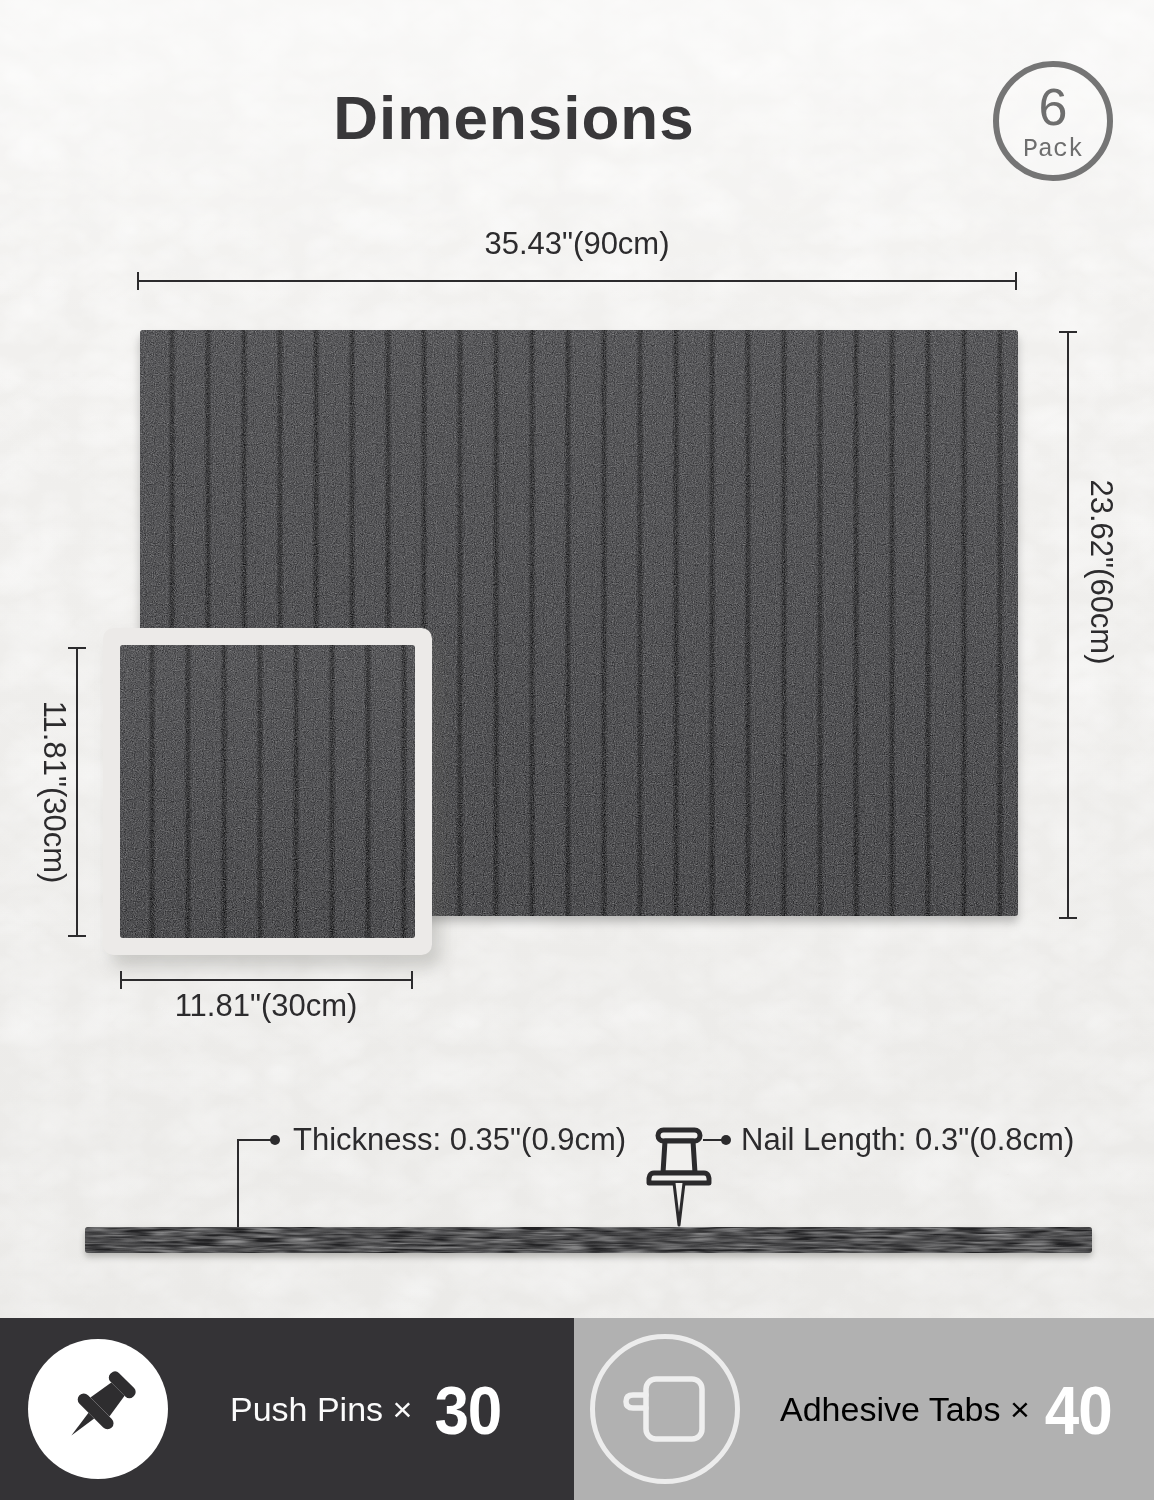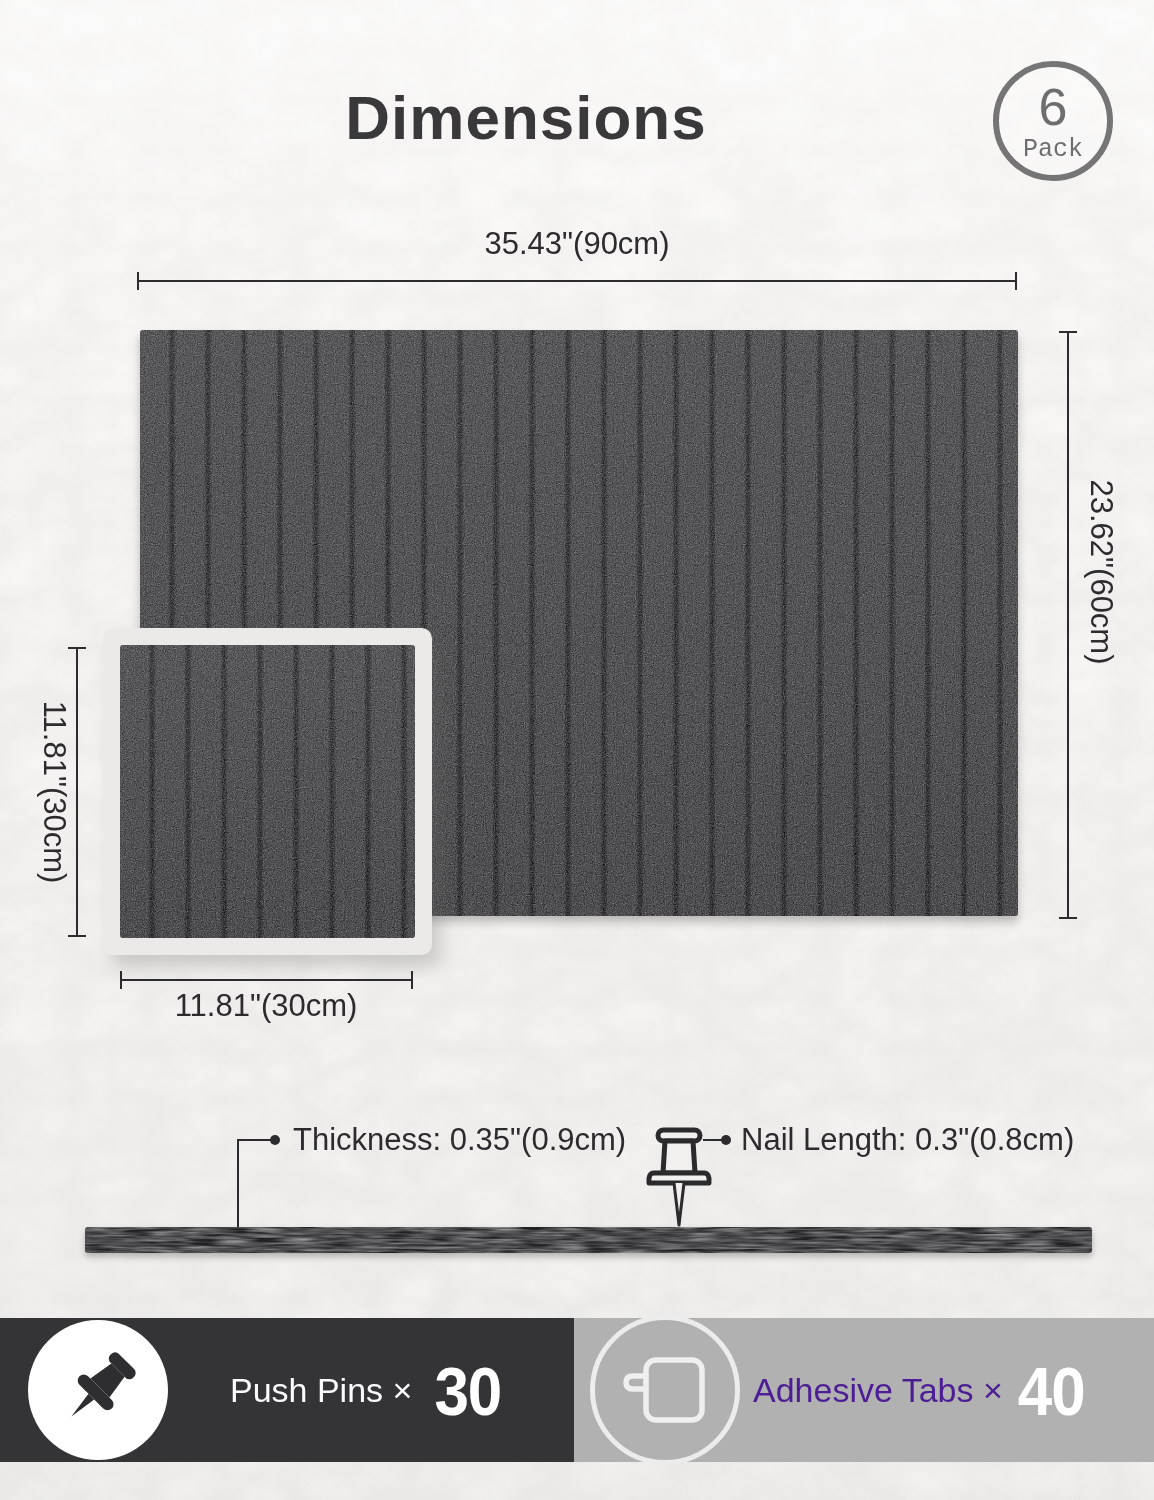--- a/index.html
+++ b/index.html
@@ -7,21 +7,21 @@
     position:relative; width:1154px; height:1500px; overflow:hidden;
     background:#f1f0ee;
     font-family:"Liberation Sans", sans-serif;
     color:#2c2b2d;
   }
   .bg-tex { position:absolute; left:0; top:0; width:1154px; height:1500px; }
   .vignette { position:absolute; inset:0; pointer-events:none;
     background:linear-gradient(180deg, rgba(255,255,255,.55) 0%, rgba(255,255,255,0) 22%, rgba(120,120,115,.06) 100%); }
 
   .title {
-    position:absolute; top:82px; left:16px; width:1020px; text-align:center;
+    position:absolute; top:82px; left:4px; width:1020px; text-align:center;
     font-size:62px; font-weight:700; letter-spacing:1px; color:#39383a;
   }
 
   .badge {
     position:absolute; left:993px; top:61px; width:108px; height:108px;
     border:6px solid #757575; border-radius:50%;
     display:flex; flex-direction:column; align-items:center; justify-content:center;
     color:#6e6e6e; background:rgba(255,255,255,.25);
   }
   .badge-count { font-size:52px; line-height:1; }
@@ -76,31 +76,31 @@
   .anno-na { left:741px; top:1122px; }
 
   .pushpin-outline { position:absolute; left:642px; top:1127px; }
 
   .strip {
     position:absolute; left:85px; top:1227px; width:1007px; height:26px;
     background:#222224; border-radius:3px; box-shadow:0 4px 6px rgba(100,100,95,.4);
   }
 
   
-  .footer { position:absolute; left:0; top:1318px; width:1154px; height:144px; display:flex; }
+  .footer { position:absolute; left:0; top:1318px; width:1154px; height:182px; display:flex; }
   .footer-left  { width:574px; background:#343336; display:flex; align-items:center; }
   .footer-right { flex:1; background:#b1b1b1; display:flex; align-items:center; }
   .foot-circle {
     flex:none; border-radius:50%; display:flex; align-items:center; justify-content:center;
   }
   .circle-solid { width:140px; height:140px; margin-left:28px; background:#ffffff; }
   .circle-outline { width:140px; height:140px; margin-left:16px; border:5px solid #ececec; }
   .foot-label { color:#fbfbfb; font-size:34px; white-space:nowrap; }
   .fl-left  { margin-left:62px; }
-  .fl-right { margin-left:13px; color:#4c1d95; }
+  .fl-right { margin-left:40px; color:#000000; }
   .foot-count { color:#ffffff; font-size:62px; font-weight:700; letter-spacing:-1px;
     margin-left:22px; transform:scaleY(1.12); }
   .fc-right { margin-left:15px; }
   .rot45 { transform:rotate(45deg); }
 </style>
 </head>
 <body>
 
 <svg width="0" height="0" style="position:absolute" aria-hidden="true">
   <defs>

